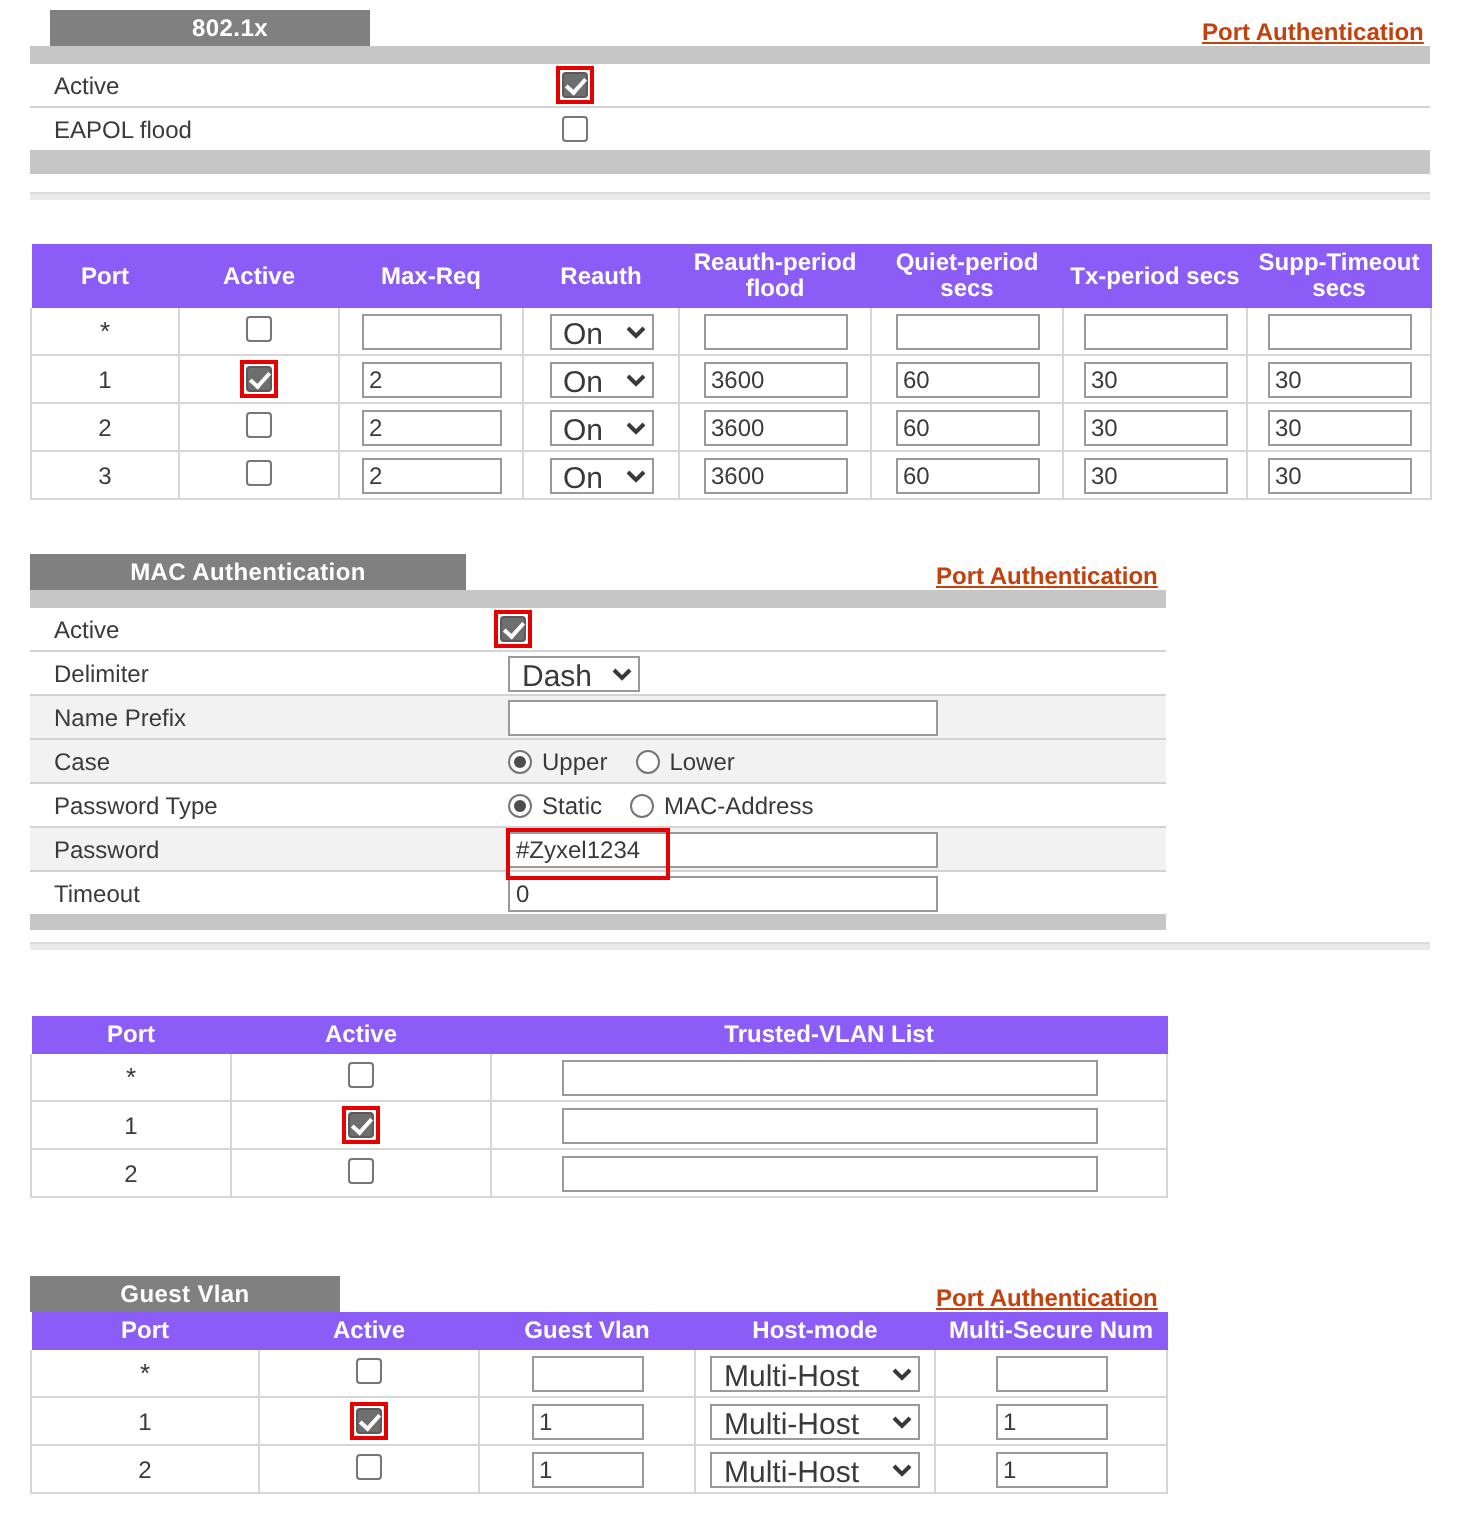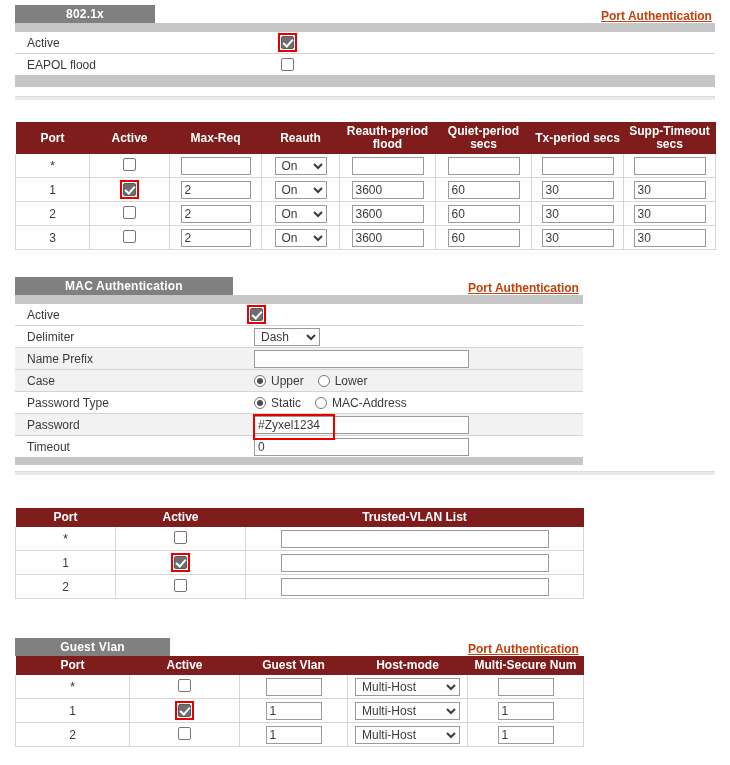--- a/index.html
+++ b/index.html
@@ -124,31 +124,31 @@
     color: #3a3a3a;
     padding: 0 3px;
     outline: none;
   }
   .sel {
     box-sizing: border-box;
     height: 18px;
     border: 1px solid #9a9a9a;
     background: #ffffff;
     font-family: "Liberation Sans", sans-serif;
-    font-size: 12px;
+    font-size: 15px;
     color: #3a3a3a;
     padding: 0 2px;
     outline: none;
     cursor: pointer;
   }
 
   
   .dtable { position: absolute; border-collapse: collapse; table-layout: fixed; }
   .dtable th {
-    background: #7f1d1d;
+    background: #8b5cf6;
     color: #ffffff;
     font-weight: bold;
     font-size: 12px;
     text-align: center;
     padding: 3px 1px;
     border: none;
     line-height: 13px;
   }
   .dtable td {
     border: 1px solid #d6d6d6;
@@ -162,21 +162,21 @@
   }
   .dtable tr td:first-child { border-left: 1px solid #d6d6d6; }
   .dtable tr td:last-child { border-right: 1px solid #d6d6d6; }
   .star { font-size: 13px; line-height: 10px; }
 </style>
 </head>
 <body>
 
 <div class="section" style="left:0; top:0; width:730px;">
 
-  <div class="tab-title" style="position:absolute; left:15px; top:5px; width:140px;">802.1x</div>
+  <div class="tab-title" style="position:absolute; left:25px; top:5px; width:140px;padding-left:20px;">802.1x</div>
 
   <a class="pa-link" style="left:601px; top:9px;">Port Authentication</a>
 
   <div class="form-box" style="left:15px; top:23px; width:700px; height:64px;">
     <div class="cap-bar"></div>
 
     <div class="form-row shade-a">
       <div class="form-label" style="width:263px;">Active</div>
       <div class="form-field">
         <span class="hl">

